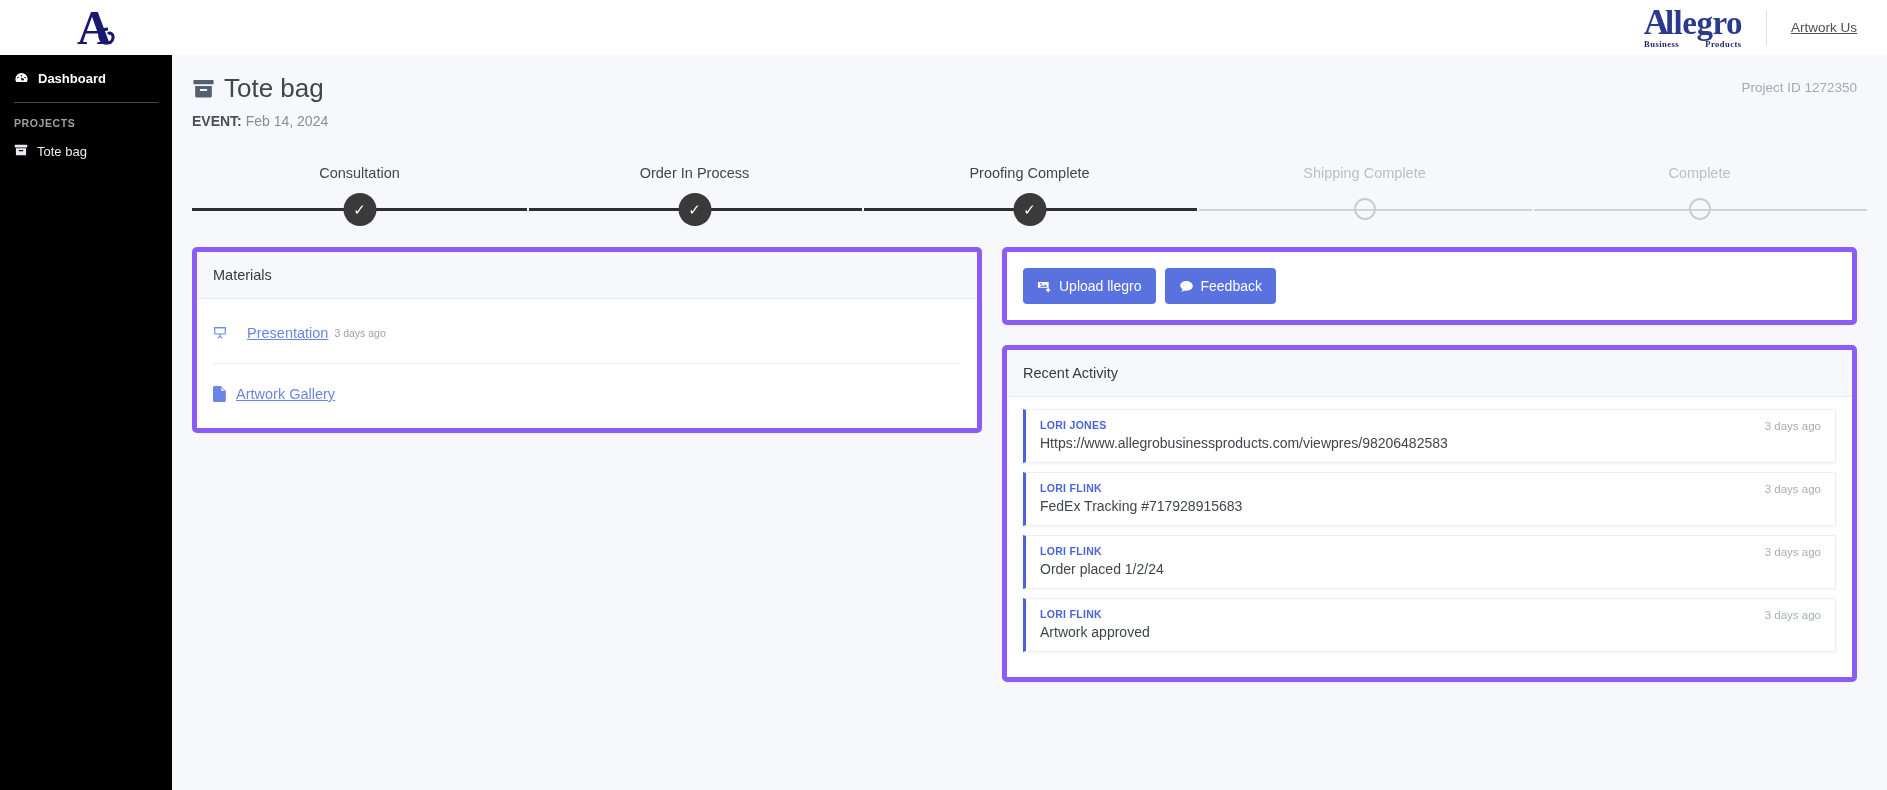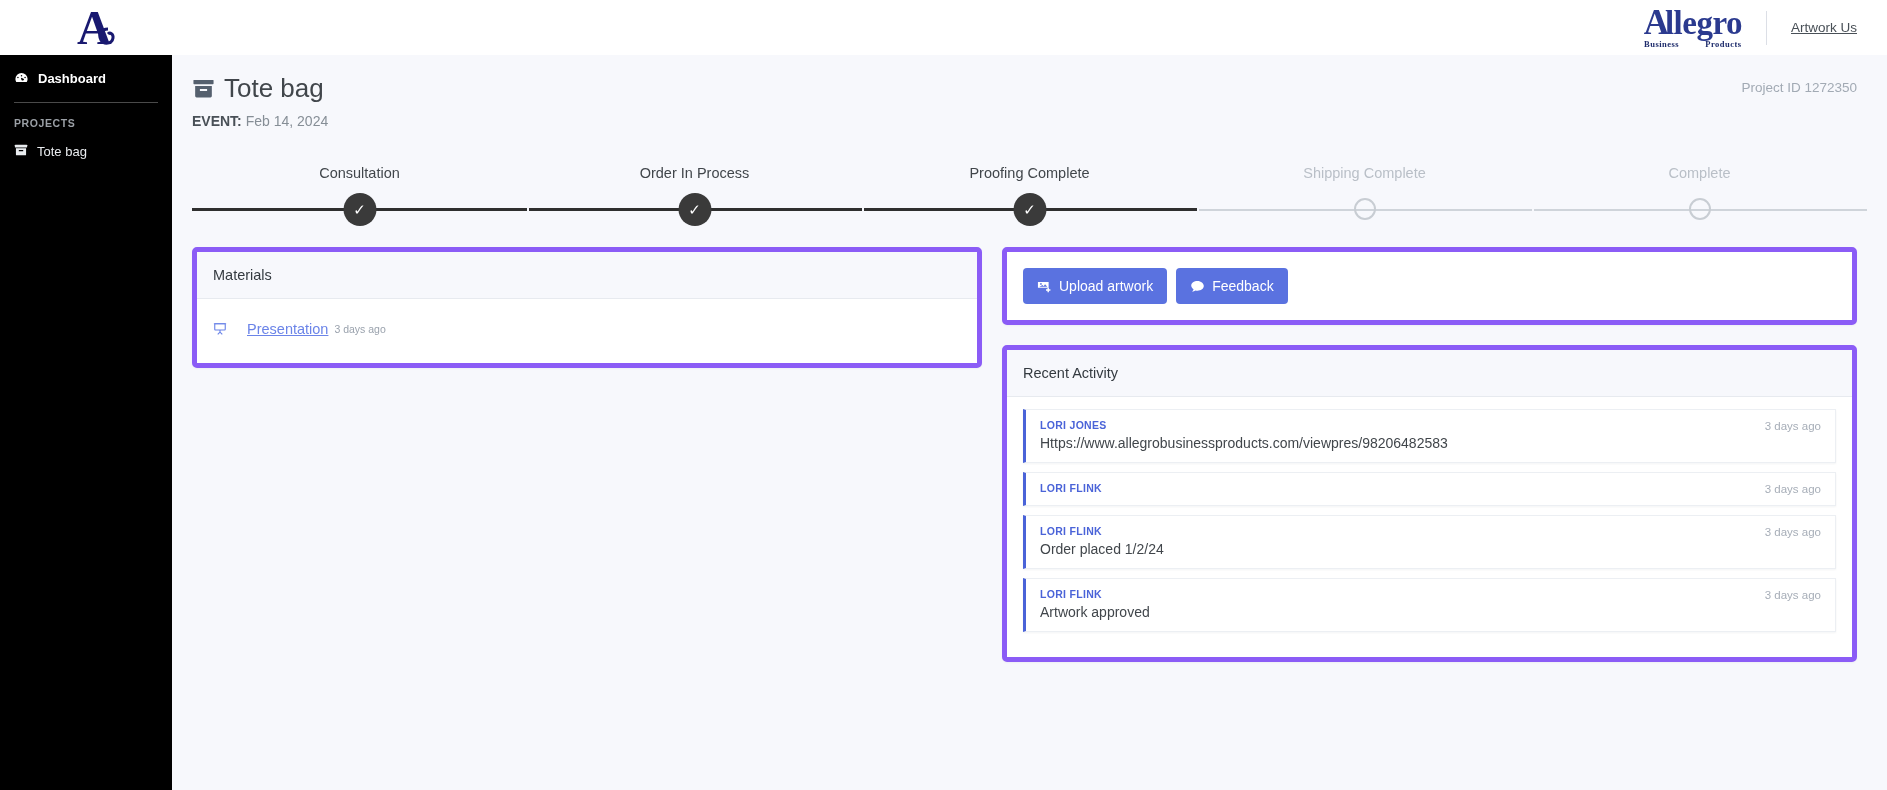--- a/index.html
+++ b/index.html
@@ -326,37 +326,47 @@
                   <svg width="14" height="14" viewBox="0 0 16 16" fill="none" stroke="#6b84e8" stroke-width="1.3">
                     <rect x="2" y="2" width="12" height="7.2" rx="0.8"></rect>
                     <path d="M8 9.2v2.4M8 11.6l-2.6 2.6M8 11.6l2.6 2.6M1 2h14"></path>
                   </svg>
                 </span>
                 <span>Presentation</span>
               </a>
               <span class="mat-time">3 days ago</span>
             </div>
           </div>
+          <div class="mat-row">
+            <a class="mat-link spaced" href="#">
+              <span class="icon">
+                <svg width="14" height="16" viewBox="0 0 14 16" fill="#6b84e8">
+                  <path d="M1.6 0h6.2l5 5v9.4a1.6 1.6 0 0 1-1.6 1.6H1.6A1.6 1.6 0 0 1 0 14.4V1.6A1.6 1.6 0 0 1 1.6 0zm6.6 1.4V4.8h3.4L8.2 1.4zM3 8.3h8v5H3v-5zm1.4 3.8h5.2L8.1 10l-1.2 1.5-.8-.9-1.7 2.5zM4.5 9a.8.8 0 1 0 0 1.6.8.8 0 0 0 0-1.6z"></path>
+                </svg>
+              </span>
+              <span>Artwork Gallery</span>
+            </a>
+          </div>
         </div>
       </div>
     </div>
 
     <div class="col-right">
 
       <div class="card">
         <div class="card-body-pad">
           <div class="btn-row">
             <button class="btn">
               <span class="icon">
                 <svg width="15" height="15" viewBox="0 0 16 16" fill="#ffffff">
                   <path d="M1 3.2h11.4v6.2H1V3.2zm1.5 5.1h8.4L8.6 5.6 7 7.6l-1.1-1.2-3.4 1.9zM4.2 4.3a.95.95 0 1 0 0 1.9.95.95 0 0 0 0-1.9z"></path>
                   <path d="M11.2 9.4h1.5v1.6h1.6v1.5h-1.6v1.6h-1.5V12.5H9.6V11h1.6V9.4z"></path>
                 </svg>
               </span>
-              <span>Upload artwork</span>
+              <span>Upload llegro</span>
             </button>
             <button class="btn">
               <span class="icon">
                 <svg width="15" height="15" viewBox="0 0 16 16" fill="#ffffff">
                   <path d="M8 2C4.3 2 1.3 4.2 1.3 7c0 1.6 1 3 2.5 4-.2.9-.8 1.8-1.6 2.5 1.4-.1 2.8-.6 3.8-1.3.6.1 1.3.2 2 .2 3.7 0 6.7-2.2 6.7-5S11.7 2 8 2z"></path>
                 </svg>
               </span>
               <span>Feedback</span>
             </button>
           </div>
@@ -366,20 +376,21 @@
       <div class="card" style="margin-top:20px;">
         <div class="card-head">Recent Activity</div>
         <div class="activity-body">
           <div class="activity-item">
             <div class="activity-user">LORI JONES</div>
             <div class="activity-text">Https://www.allegrobusinessproducts.com/viewpres/98206482583</div>
             <div class="activity-time">3 days ago</div>
           </div>
           <div class="activity-item">
             <div class="activity-user">LORI FLINK</div>
+            <div class="activity-text">FedEx Tracking #717928915683</div>
             <div class="activity-time">3 days ago</div>
           </div>
           <div class="activity-item">
             <div class="activity-user">LORI FLINK</div>
             <div class="activity-text">Order placed 1/2/24</div>
             <div class="activity-time">3 days ago</div>
           </div>
           <div class="activity-item">
             <div class="activity-user">LORI FLINK</div>
             <div class="activity-text">Artwork approved</div>

